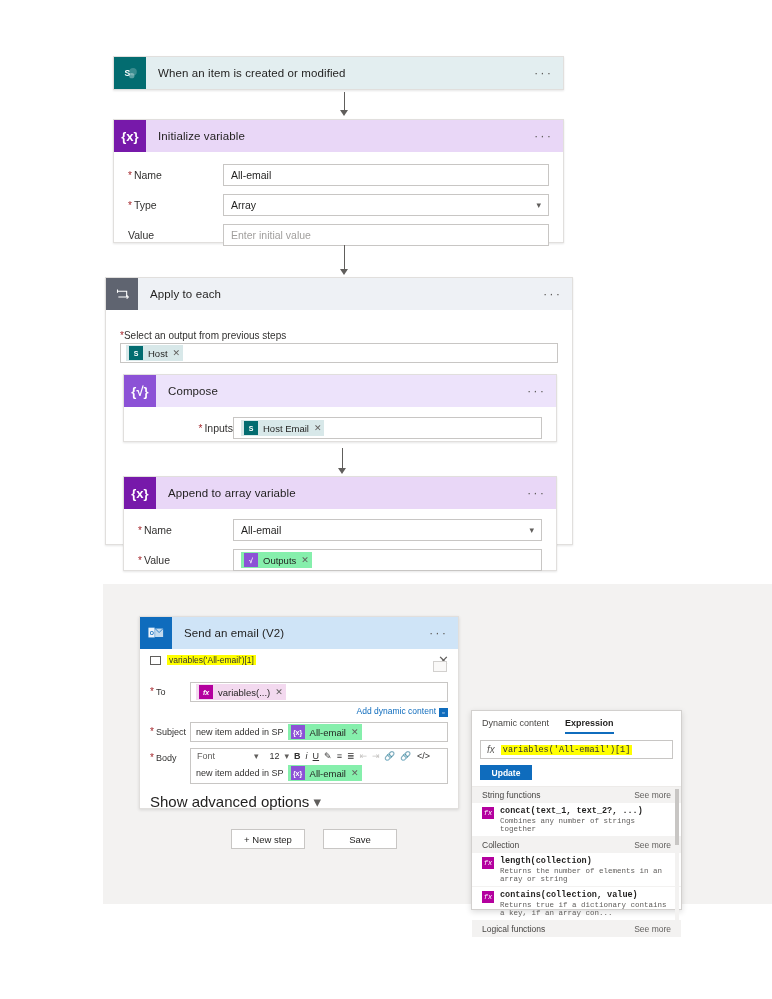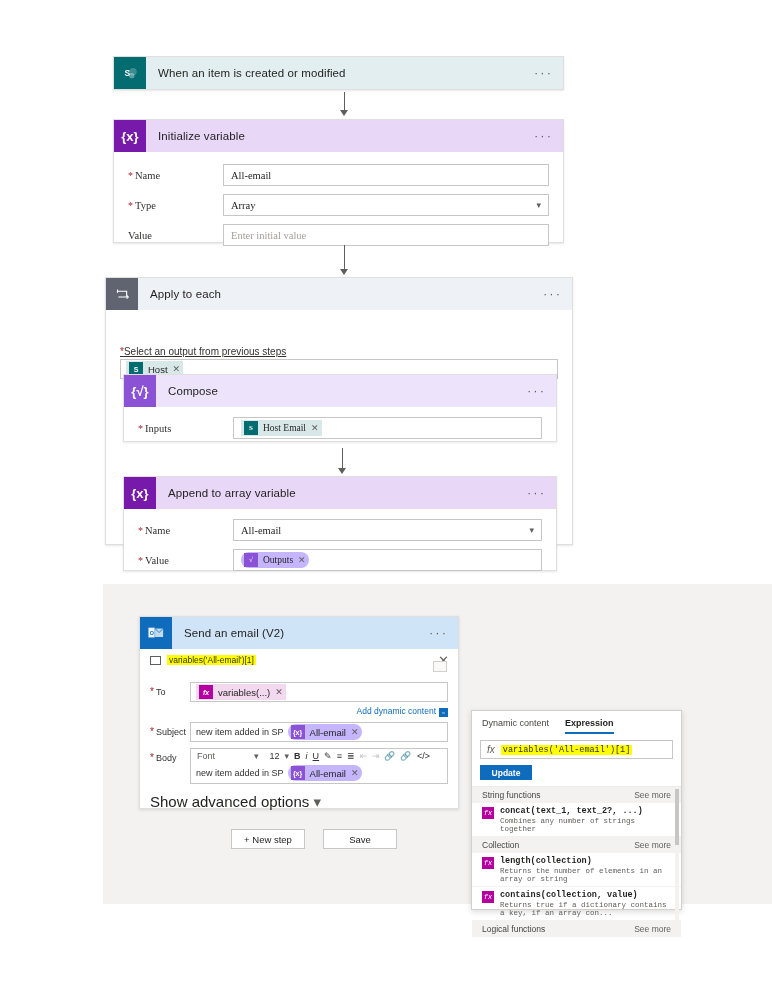--- a/index.html
+++ b/index.html
@@ -52,21 +52,21 @@
   .h-comp { background:#ede3fb; }
   .h-mail { background:#cfe4f7; }
 
   .i-sp   { background:#036c70; }
   .i-var  { background:#7719aa; }
   .i-loop { background:#5f6470; }
   .i-comp { background:#8c52d6; }
   .i-mail { background:#0f6cbd; }
 
   
-  .frow { display:flex; align-items:center; padding: 4px 14px; font-family: Liberation Serif, serif; }
+  .frow { display:flex; align-items:center; padding: 4px 14px; }
   .flabel { width: 95px; flex:0 0 95px; font-size:10.5px; color:#323130; }
   .req::before { content:"*"; color:#a4262c; margin-right:2px; font-size:10px; }
   .fctl {
     flex:1; height: 22px; border:1px solid #c8c6c4; background:#fff;
     display:flex; align-items:center; padding: 0 7px;
     font-size:10.5px; color:#201f1e;
   }
   .fctl.ph { color:#a19f9d; }
   .chev { margin-left:auto; color:#605e5c; font-size:9px; }
 
@@ -76,21 +76,21 @@
     font-size:9.5px; color:#201f1e;
   }
   .token .tico {
     width:14px; height:14px; margin-right:5px;
     display:flex; align-items:center; justify-content:center;
     color:#fff; font-size:7px; font-weight:bold; flex:0 0 14px;
   }
   .token .tx { margin-left:5px; color:#605e5c; font-size:9px; }
   .tk-sp { background:#d8e8e9; padding:1px 3px; }
   .tk-sp .tico { background:#036c70; }
-  .tk-var { background:#c4b5fd; padding:1px 3px;border-radius:8px; }
+  .tk-var { background:#86efac; padding:1px 3px; }
   .tk-var .tico { background:#8c52d6; }
   .tk-fx { background:#f3d9ef; padding:1px 3px; }
   .tk-fx .tico { background:#b4009e; font-style:italic; }
 
   
   .arrow { position:absolute; width:14px; }
   .arrow .line { width:1px; background:#605e5c; margin:0 auto; }
   .arrow .head {
     width:0; height:0; margin:0 auto;
     border-left:4px solid transparent; border-right:4px solid transparent;
@@ -227,38 +227,38 @@
         <svg width="15" height="15" viewBox="0 0 18 18" aria-hidden="true">
           <path d="M3 5 H14 V12 H4" fill="none" stroke="#ffffff" stroke-width="1.3"></path>
           <path d="M3 3 V7" stroke="#ffffff" stroke-width="1.3"></path>
           <path d="M14 10 L16 12 L14 14" fill="none" stroke="#ffffff" stroke-width="1.3"></path>
         </svg>
       </div>
       <div class="ttl">Apply to each</div>
       <div class="ellipsis">···</div>
     </div>
 
-    <div class="loop-label" style="margin-top:30px;text-decoration:underline;">
+    <div class="loop-label" style="margin-top:14px;">
       <span style="color:#a4262c;">*</span><span>Select an output from previous steps</span>
     </div>
     <div class="loop-field">
       <span class="token tk-sp">
         <span class="tico">S</span>
         <span>Host</span>
         <span class="tx">✕</span>
       </span>
     </div>
 
     <div class="card" style="left:17px; top:96px; width:434px; height:68px;">
       <div class="card-head h-comp">
         <div class="ico i-comp">{√}</div>
         <div class="ttl">Compose</div>
         <div class="ellipsis">···</div>
       </div>
-      <div class="frow" style="margin-top:6px;">
+      <div class="frow" style="margin-top:6px;text-align:right;">
         <div class="flabel req">Inputs</div>
         <div class="fctl">
           <span class="token tk-sp">
             <span class="tico">S</span>
             <span>Host Email</span>
             <span class="tx">✕</span>
           </span>
         </div>
       </div>
     </div>

